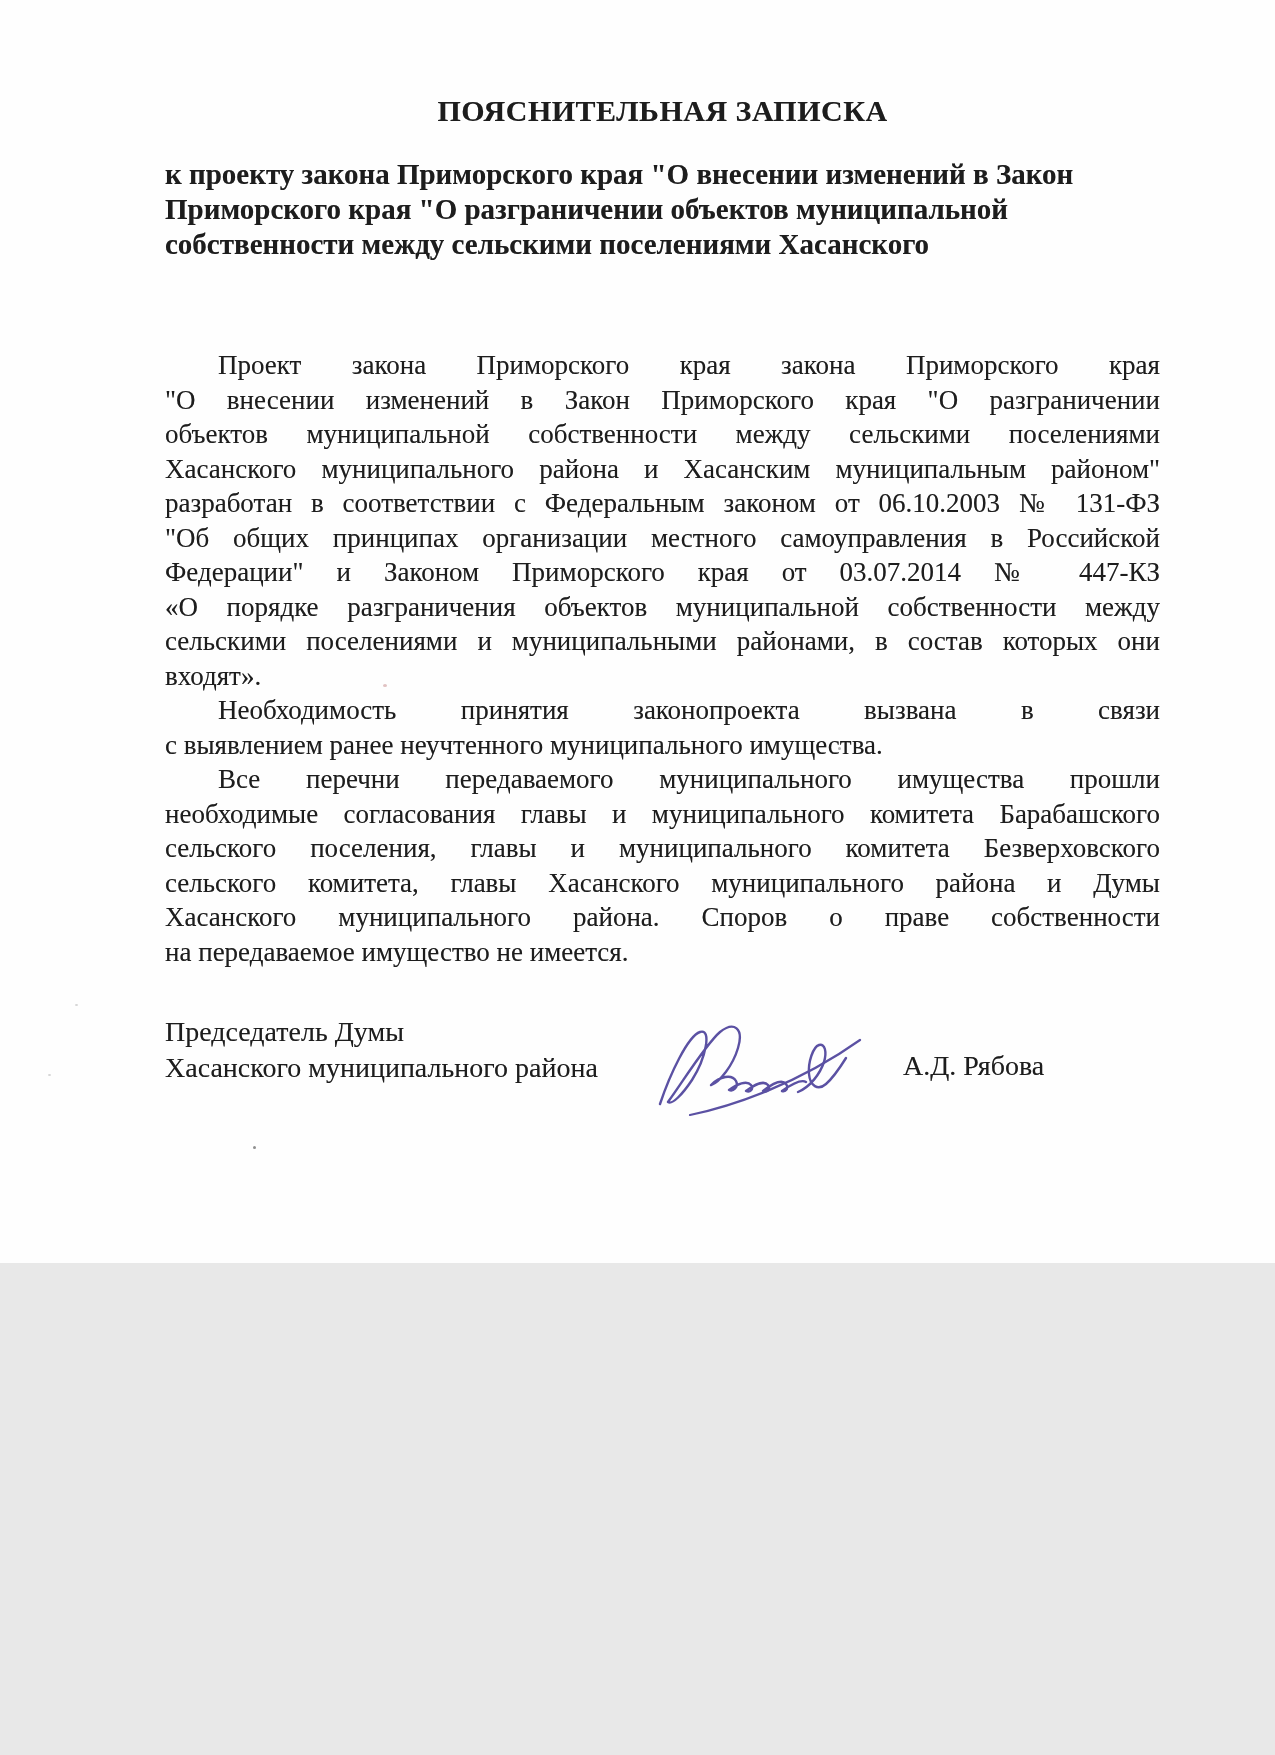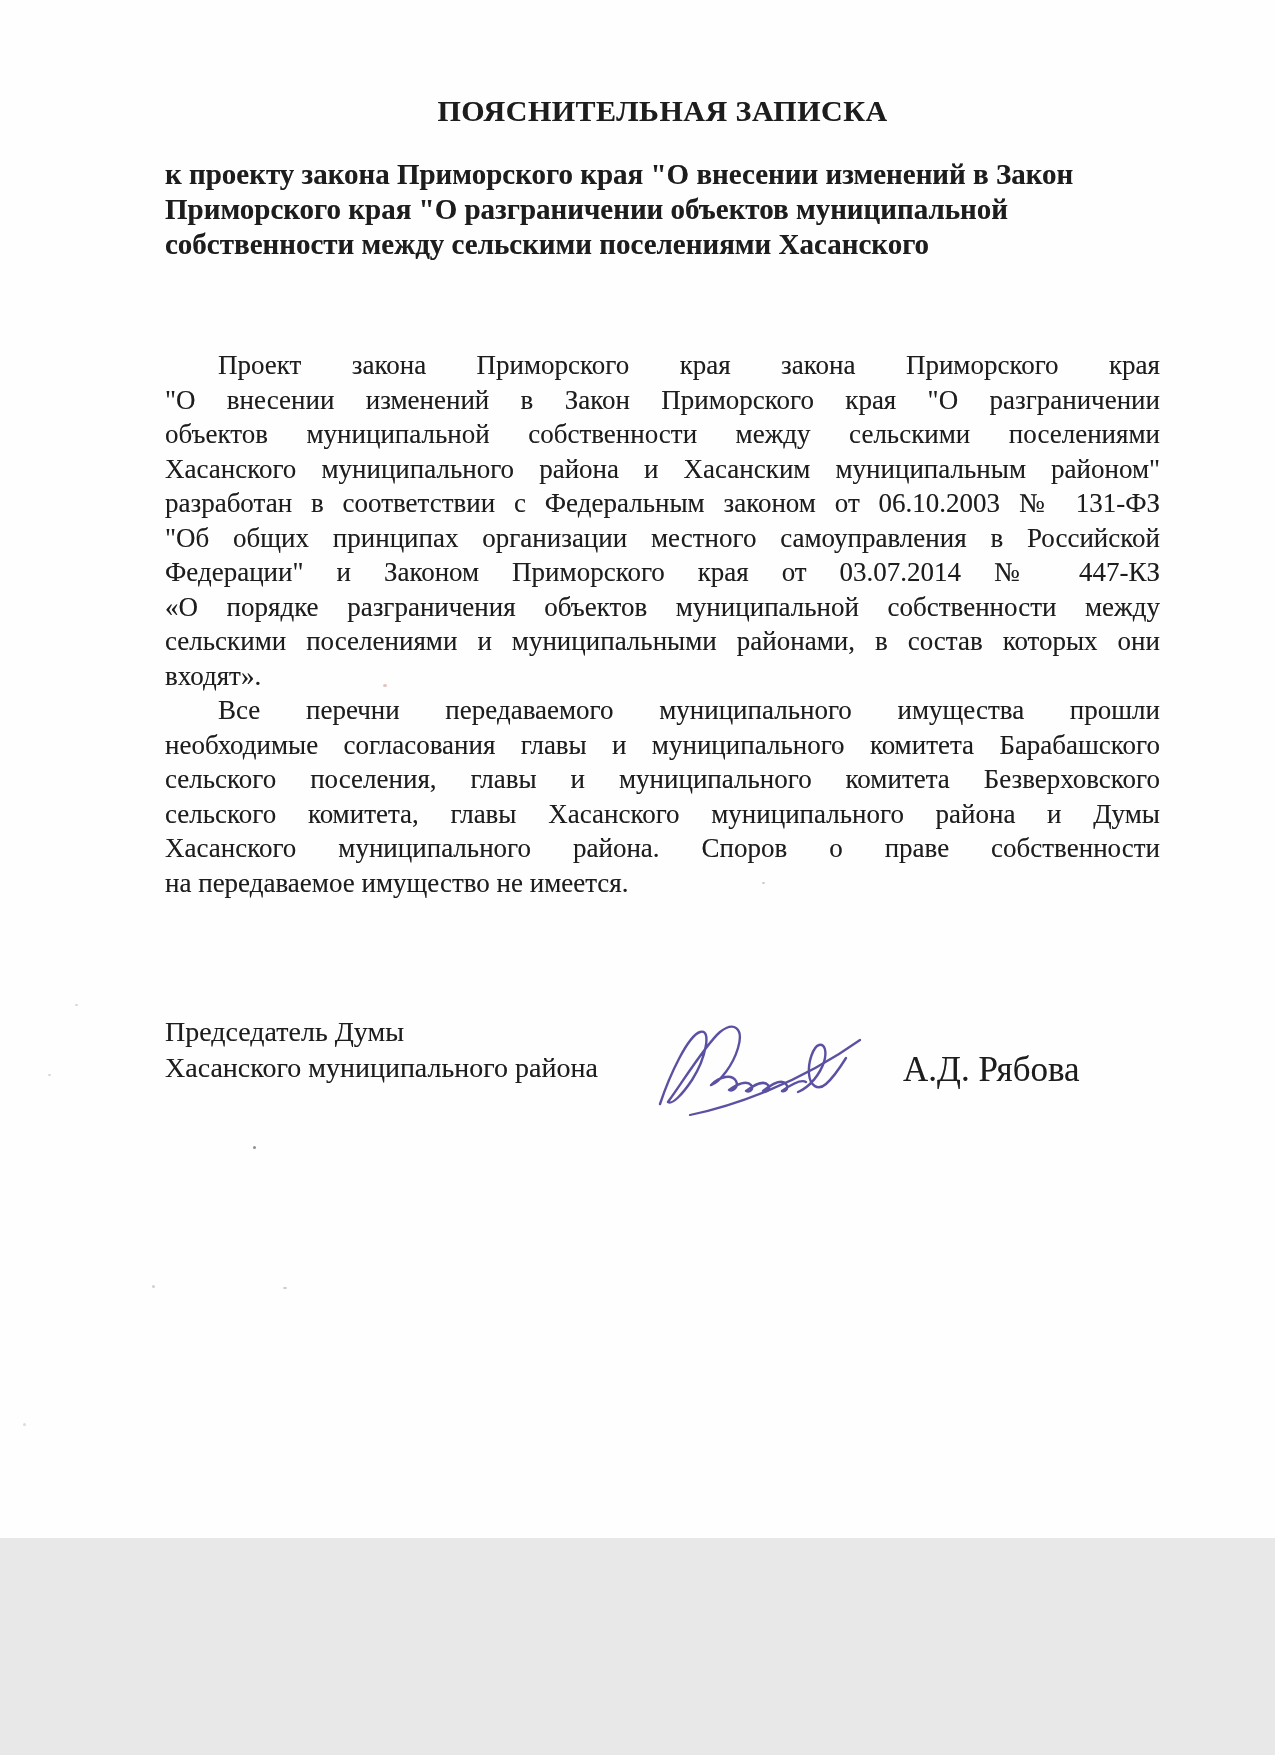--- a/index.html
+++ b/index.html
@@ -1,18 +1,18 @@
 <!DOCTYPE html>
 <html lang="ru"><head>
 <meta charset="utf-8">
 <style>
   html,body{margin:0;padding:0;background:#e8e8e8;}
   .page{
     position:relative;
-    width:1275px;height:1538px;
+    width:1275px;height:1263px;
     margin:0 auto;
     background:#fefefe;
     font-family:"Liberation Serif","DejaVu Serif",serif;
     color:#1d1d1d;
     overflow:hidden;
   }
   .textblock{position:absolute;left:165px;width:995px;}
   .doc-title{
     top:94px;
     font-size:30px;font-weight:bold;
@@ -41,21 +41,21 @@
   }
   .line.first{text-indent:53px;}
   .line.last{text-align-last:left;}
   .sig-role{
     position:absolute;left:165px;top:1014px;
     font-size:28px;line-height:36px;
     text-shadow:0 0 .4px rgba(0,0,0,.35);
   }
   .sig-name{
     position:absolute;left:903px;top:1050px;
-    font-size:35px;
+    font-size:28px;
     text-shadow:0 0 .4px rgba(0,0,0,.35);
   }
   .sig-svg{position:absolute;left:648px;top:1018px;width:232px;height:102px;}
   .speck{position:absolute;border-radius:50%;}
 </style>
 </head>
 <body>
 
 <div class="page">
 
@@ -72,20 +72,24 @@
       <div class="line first">Проект закона Приморского края закона Приморского края</div>
       <div class="line">"О внесении изменений в Закон Приморского края "О разграничении</div>
       <div class="line">объектов муниципальной собственности между сельскими поселениями</div>
       <div class="line">Хасанского муниципального района и Хасанским муниципальным районом"</div>
       <div class="line">разработан в соответствии с Федеральным законом от 06.10.2003 № 131-ФЗ</div>
       <div class="line">"Об общих принципах организации местного самоуправления в Российской</div>
       <div class="line">Федерации" и Законом Приморского края от 03.07.2014 № 447-КЗ</div>
       <div class="line">«О порядке разграничения объектов муниципальной собственности между</div>
       <div class="line">сельскими поселениями и муниципальными районами, в состав которых они</div>
       <div class="line last">входят».</div>
+    </div>
+    <div>
+      <div class="line first">Необходимость принятия законопроекта вызвана в связи</div>
+      <div class="line last">с выявлением ранее неучтенного муниципального имущества.</div>
     </div>
     <div>
       <div class="line first">Все перечни передаваемого муниципального имущества прошли</div>
       <div class="line">необходимые согласования главы и муниципального комитета Барабашского</div>
       <div class="line">сельского поселения, главы и муниципального комитета Безверховского</div>
       <div class="line">сельского комитета, главы Хасанского муниципального района и Думы</div>
       <div class="line">Хасанского муниципального района. Споров о праве собственности</div>
       <div class="line last">на передаваемое имущество не имеется.</div>
     </div>
   </div>

